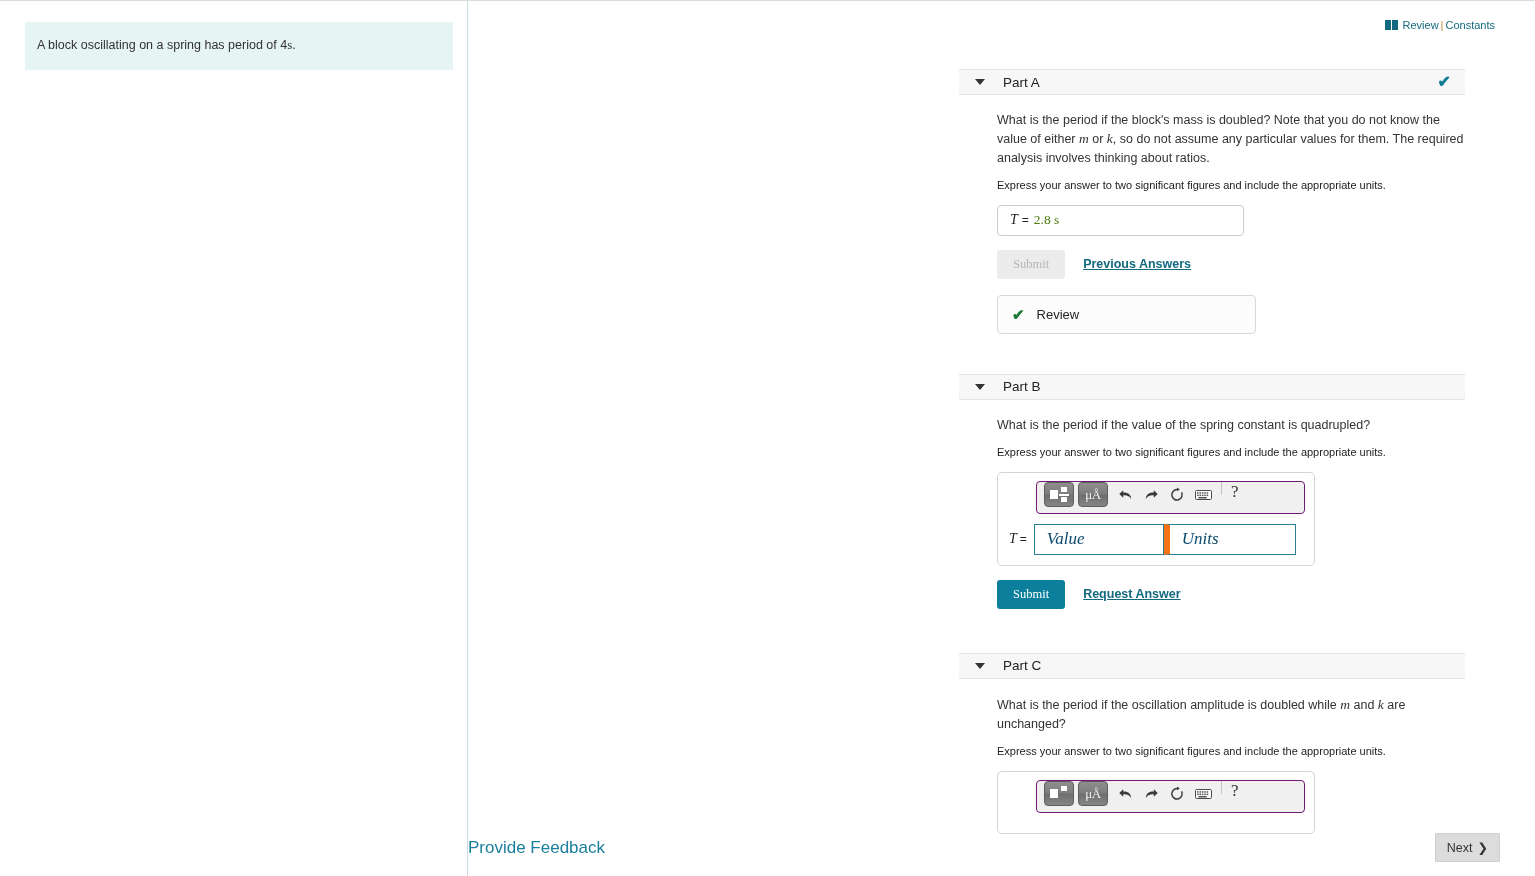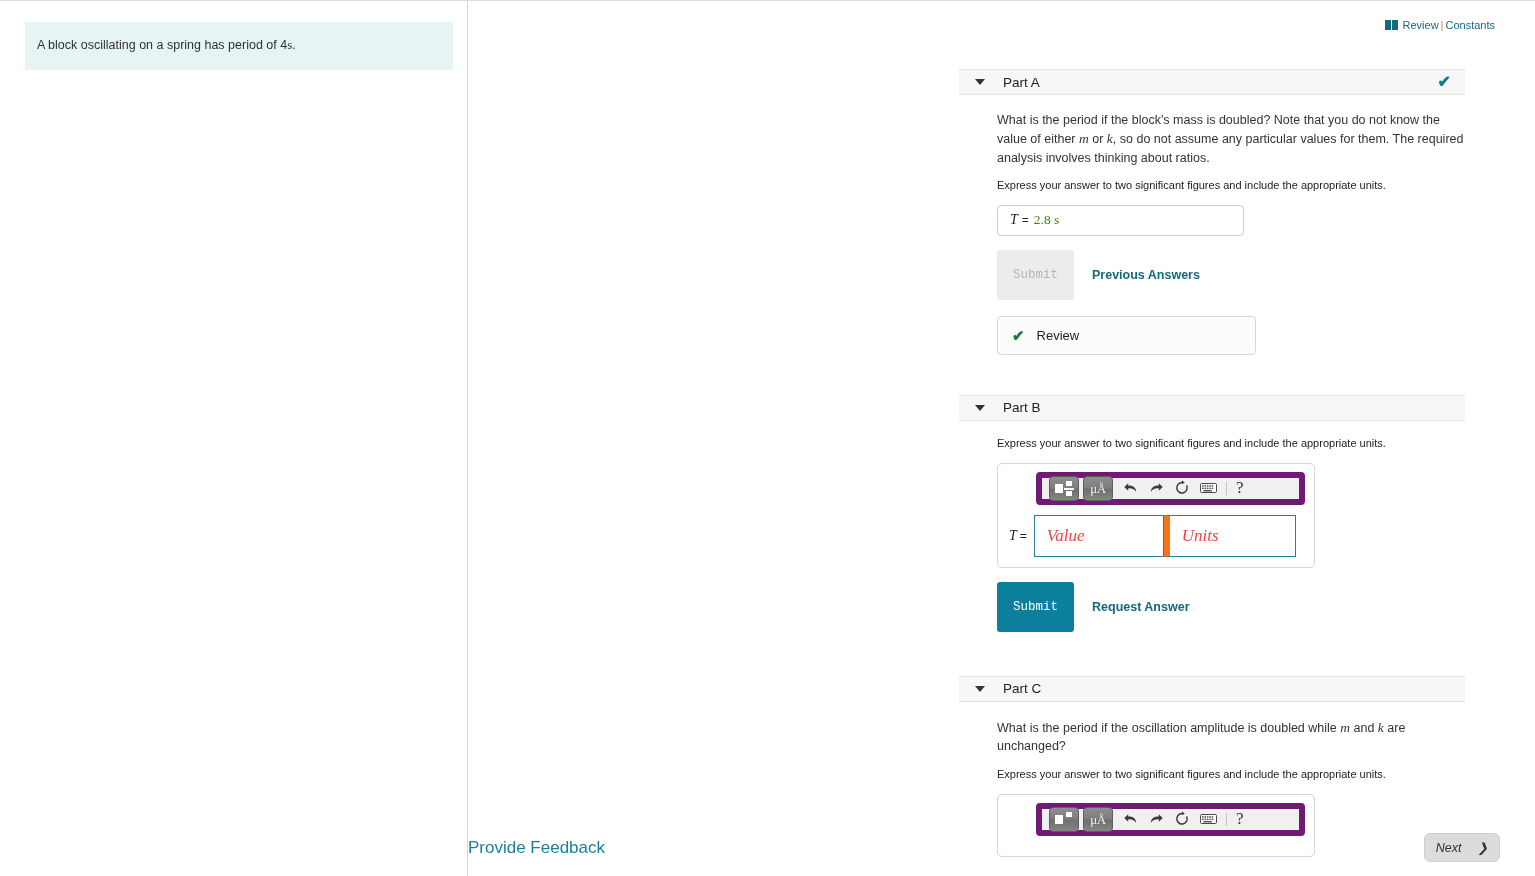--- a/index.html
+++ b/index.html
@@ -158,33 +158,34 @@
     align-items: center;
     gap: 18px;
     margin-bottom: 16px;
   }
   .btn-submit {
     background: #0b7f9c;
     color: #fff;
     border: none;
     border-radius: 3px;
     font-size: 12.5px;
-    font-family: Liberation Mono, monospace;
-    padding: 18px 16px;
+    font-family: Liberation Serif, serif;
+    padding: 7px 16px;
     cursor: pointer;
     min-width: 61px;
   }
   .btn-submit.disabled {
     background: #ececec;
     color: #b4b4b4;
     cursor: default;
   }
   .link-teal {
     color: #13697f;
     font-size: 12.5px;
+    text-decoration: underline;
     cursor: pointer;
     font-weight: bold;
   }
   .link-plain {
     color: #1a7f9c;
     font-size: 17px;
     text-decoration: none;
     cursor: pointer;
   }
 
@@ -213,25 +214,24 @@
   .math-widget {
     border: 1px solid #d4d4d4;
     border-radius: 5px;
     background: #fff;
     width: 318px;
     padding: 8px 9px 10px 9px;
     margin-bottom: 14px;
   }
   .math-toolbar {
     background: #f0f0f0;
-    border: 6px solid #701a75;
+    border: 1px solid #701a75;
     border-radius: 4px;
     height: 33px;
     display: flex;
-    align-items: center;
     padding: 0 8px 0 7px;
     gap: 0px;
     margin-bottom: 10px;
     margin-left: 29px;
   }
   .tool-btn-dark {
     width: 30px; height: 25px;
     border-radius: 4px;
     background: linear-gradient(to bottom, #8e8e8e 0%, #7d7d7d 48%, #6e6e6e 52%, #858585 100%);
     border: 1px solid #5e5e5e;
@@ -292,55 +292,54 @@
     color: #222;
     margin-right: 3px;
     margin-left: 2px;
   }
   .math-input-row .eq {
     font-size: 12px;
     color: #222;
     margin-right: 7px;
   }
   .field {
-    height: 42px;
+    height: 31px;
     border: 1px solid #2a7f95;
     background: #fff;
     display: flex;
     align-items: center;
     padding-left: 12px;
     font-family: "Liberation Serif", serif;
     font-style: italic;
     font-size: 17px;
-    color: #ef4444;
+    color: #0c4a6e;
   }
   .field-value { width: 130px; }
   .field-units { width: 132px; border-left: 6px solid #f97316; }
 
   
   .footer {
     position: absolute;
     left: 0; right: 35px;
     bottom: 14px;
     display: flex;
     align-items: center;
   }
   .btn-next {
     margin-left: auto;
     background: #dcdcdc;
     border: 1px solid #cfcfcf;
-    border-radius: 6px;
+    border-radius: 1px;
     color: #333;
     font-size: 12.5px;
     padding: 6px 11px;
     cursor: pointer;
     display: inline-flex;
     align-items: center;
-    gap: 16px;
-    font-style: italic;
+    gap: 5px;
   }
 </style>
 </head>
 <body>
 
 <div class="page">
 
   <div class="left-panel">
     <div class="problem-statement">
       <span>A block oscillating on a spring has period of 4</span><span class="unit">s</span><span>.</span>
@@ -384,20 +383,21 @@
           <span class="correct-check">✔</span>
           <span class="correct-label">Review</span>
         </div>
       </div>
 
       <div class="part-header" style="margin-top:30px;">
         <span class="caret"></span>
         <span class="part-title">Part B</span>
       </div>
       <div class="part-body">
+        <p class="question-text"><span>What is the period if the value of the spring constant is quadrupled?</span></p>
         <p class="instruction">Express your answer to two significant figures and include the appropriate units.</p>
 
         <div class="math-widget">
           <div class="math-toolbar">
             <span class="tool-btn-dark">
               <span class="tmpl-icon">
                 <i class="sq-big"></i>
                 <i class="num"></i>
                 <i class="bar"></i>
                 <i class="den"></i>

